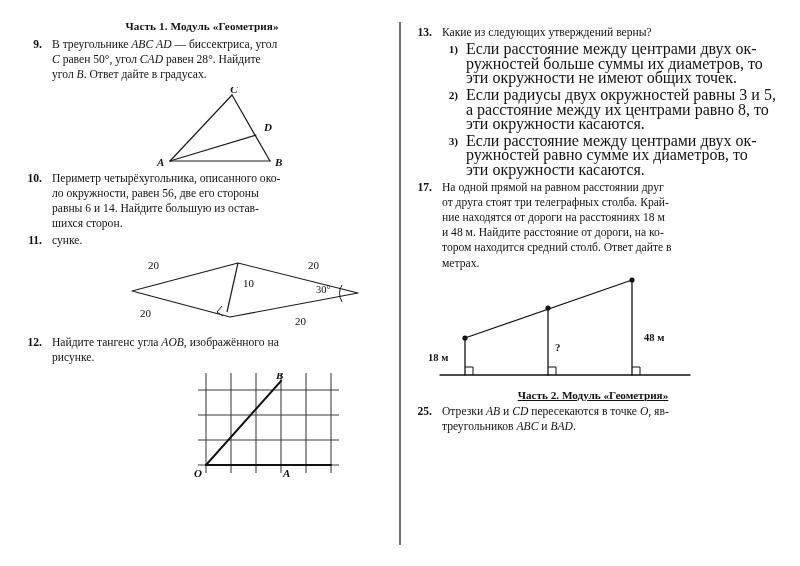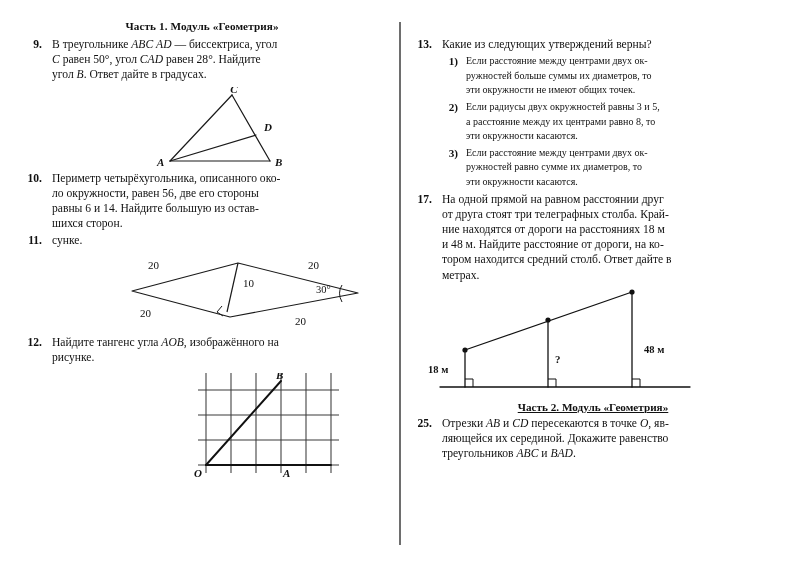--- a/index.html
+++ b/index.html
@@ -68,21 +68,21 @@
   .body{
     flex:1 1 auto;
     font-size:11.6px;
     line-height:15.2px;
     text-align:justify;
     text-justify:inter-word;
     hyphens:manual;
   }
   .body-sub{
     flex:1 1 auto;
-    font-size:10px;
+    font-size:16px;
     line-height:14.6px;
     text-align:justify;
   }
   .sublist{margin-left:26px;}
   i,.it{font-style:italic;}
   .fig{position:relative;width:100%;}
   svg{display:block;}
   .lbl{font-family:"Liberation Serif",serif;font-style:italic;font-weight:bold;}
   .num-lbl{font-family:"Liberation Serif",serif;font-style:normal;}
 </style>
@@ -193,21 +193,21 @@
         <text x="256" y="6" class="lbl" font-size="11" fill="#111">B</text>
         <text x="174" y="104" class="lbl" font-size="11" fill="#111">O</text>
         <text x="263" y="104" class="lbl" font-size="11" fill="#111">A</text>
       </svg>
     </div>
 
   </div>
 
   <div class="col col-right">
 
-    <div class="item" style="margin-top:17px;">
+    <div class="item" style="margin-top:5px;">
       <div class="num">13.</div>
       <div class="body">
         <div>Какие из следующих утверждений верны?</div>
       </div>
     </div>
 
     <div class="sublist">
       <div class="item">
         <div class="num-sub">1)</div>
         <div class="body-sub">
@@ -276,19 +276,18 @@
       </svg>
     </div>
 
     <div class="part-title-2">Часть 2. Модуль «Геометрия»</div>
 
 
     <div class="item">
       <div class="num">25.</div>
       <div class="body">
         <div>Отрезки <i>AB</i> и <i>CD</i> пересекаются в точке <i>O</i>, яв-</div>
-        <div>ляющейся их серединой. Докажите равенство</div>
         <div>треугольников <i>ABC</i> и <i>BAD</i>.</div>
       </div>
     </div>
 
   </div>
 </div>
 
 </body></html>

